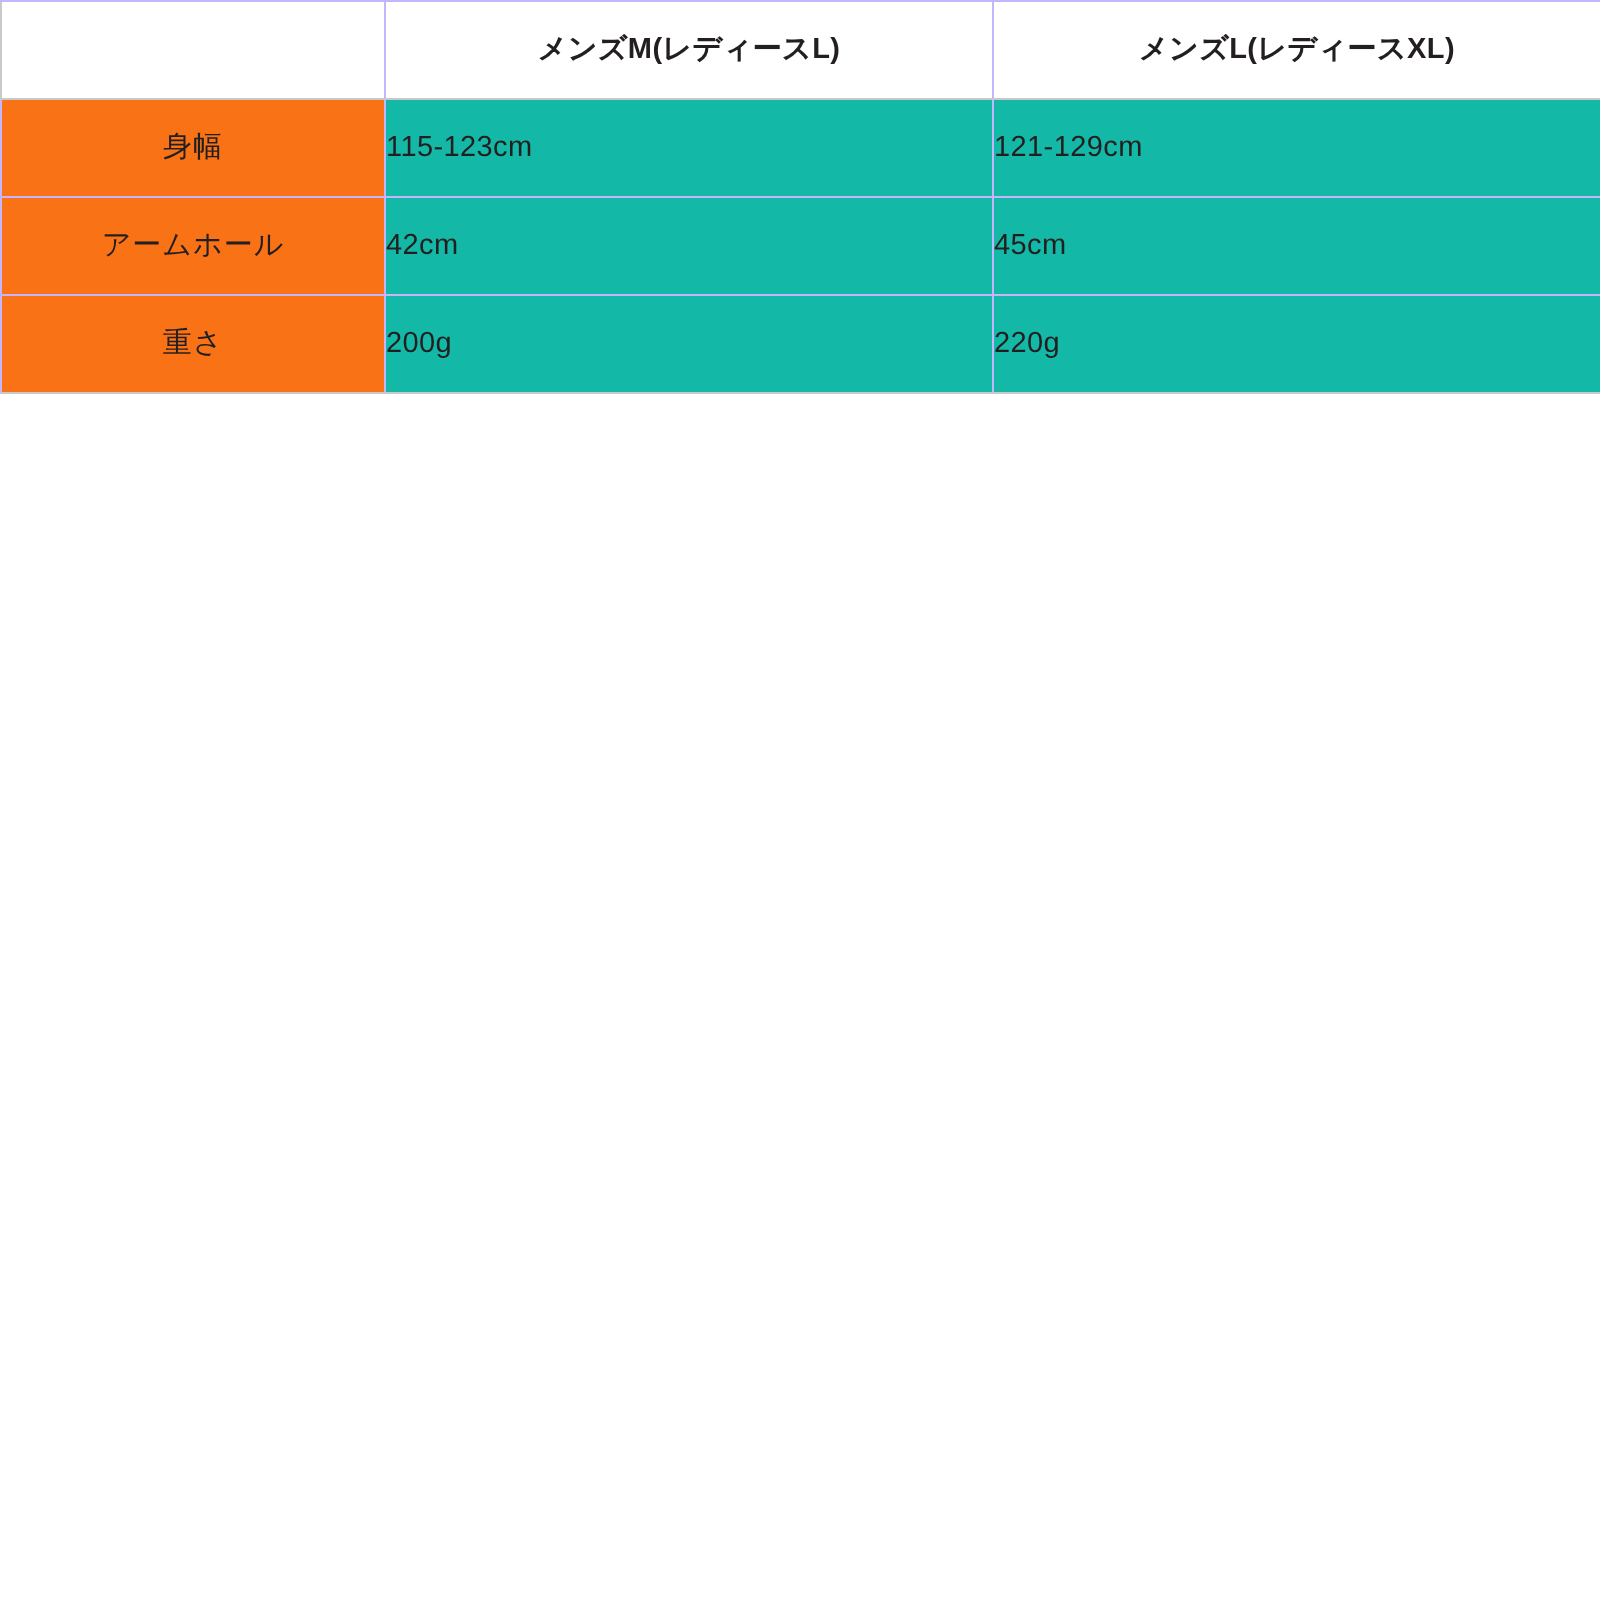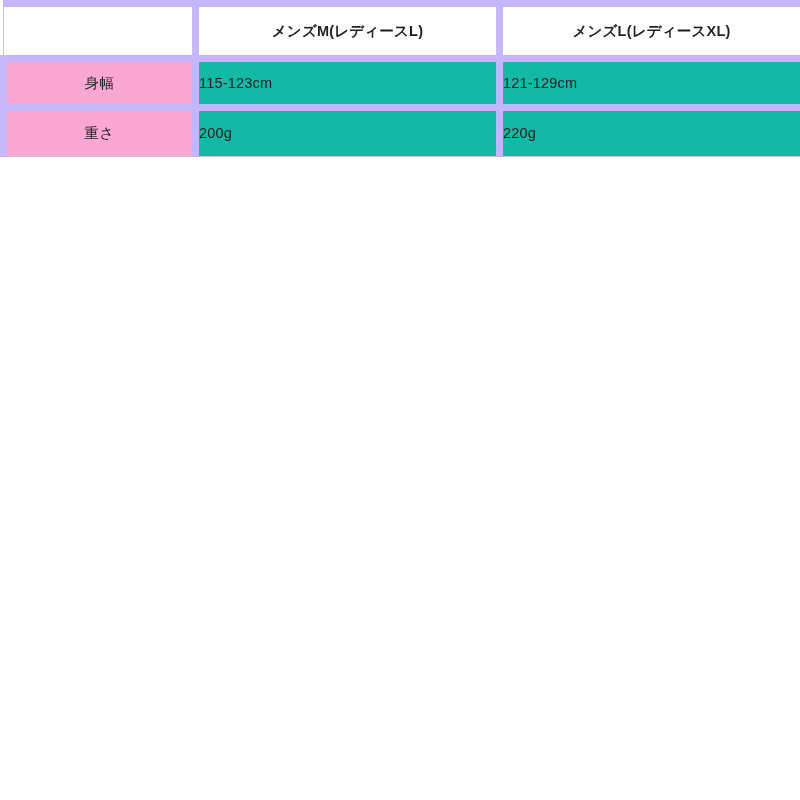--- a/index.html
+++ b/index.html
@@ -27,21 +27,21 @@
     width: 800px;
     margin: 0;
     padding: 0;
   }
   table.size-table col.c0 { width: 192px; }
   table.size-table col.c1 { width: 304px; }
   table.size-table col.c2 { width: 304px; }
 
   table.size-table th,
   table.size-table td {
-    border: 7px solid #c4b5fd;
+    border: 1px solid #c4b5fd;
     padding: 0;
     vertical-align: middle;
     font-size: 14.5px;
     line-height: 1.3;
   }
   table.size-table tr.header-row th {
     height: 48px;
     background: #ffffff;
     font-weight: bold;
     font-size: 14.5px;
@@ -50,21 +50,21 @@
   table.size-table tr.header-row th.corner {
     background: #ffffff;
   }
   table.size-table tbody tr {
     height: 49px;
   }
   table.size-table tbody th.row-label {
     font-weight: normal;
     font-size: 14.5px;
     letter-spacing: 0.5px;
-    background: #f9a8d4;
+    background: #f97316;
   }
   table.size-table tbody td.value {
     font-weight: normal;
     font-size: 14.5px;
     background: #14b8a6;
     letter-spacing: 0.2px;
   }
   
   table.size-table tr.header-row th:first-child { border-left: 1px solid #c9c9c9; }
   table.size-table tr:last-child td,
@@ -92,20 +92,25 @@
         <th>メンズL(レディースXL)</th>
       </tr>
     </thead>
     <tbody>
       <tr>
         <th class="row-label">身幅</th>
         <td class="value">115-123cm</td>
         <td class="value">121-129cm</td>
       </tr>
       <tr>
+        <th class="row-label">アームホール</th>
+        <td class="value">42cm</td>
+        <td class="value">45cm</td>
+      </tr>
+      <tr>
         <th class="row-label">重さ</th>
         <td class="value">200g</td>
         <td class="value">220g</td>
       </tr>
     </tbody>
   </table>
 
   <div class="below-blank"></div>
 
 </div>

